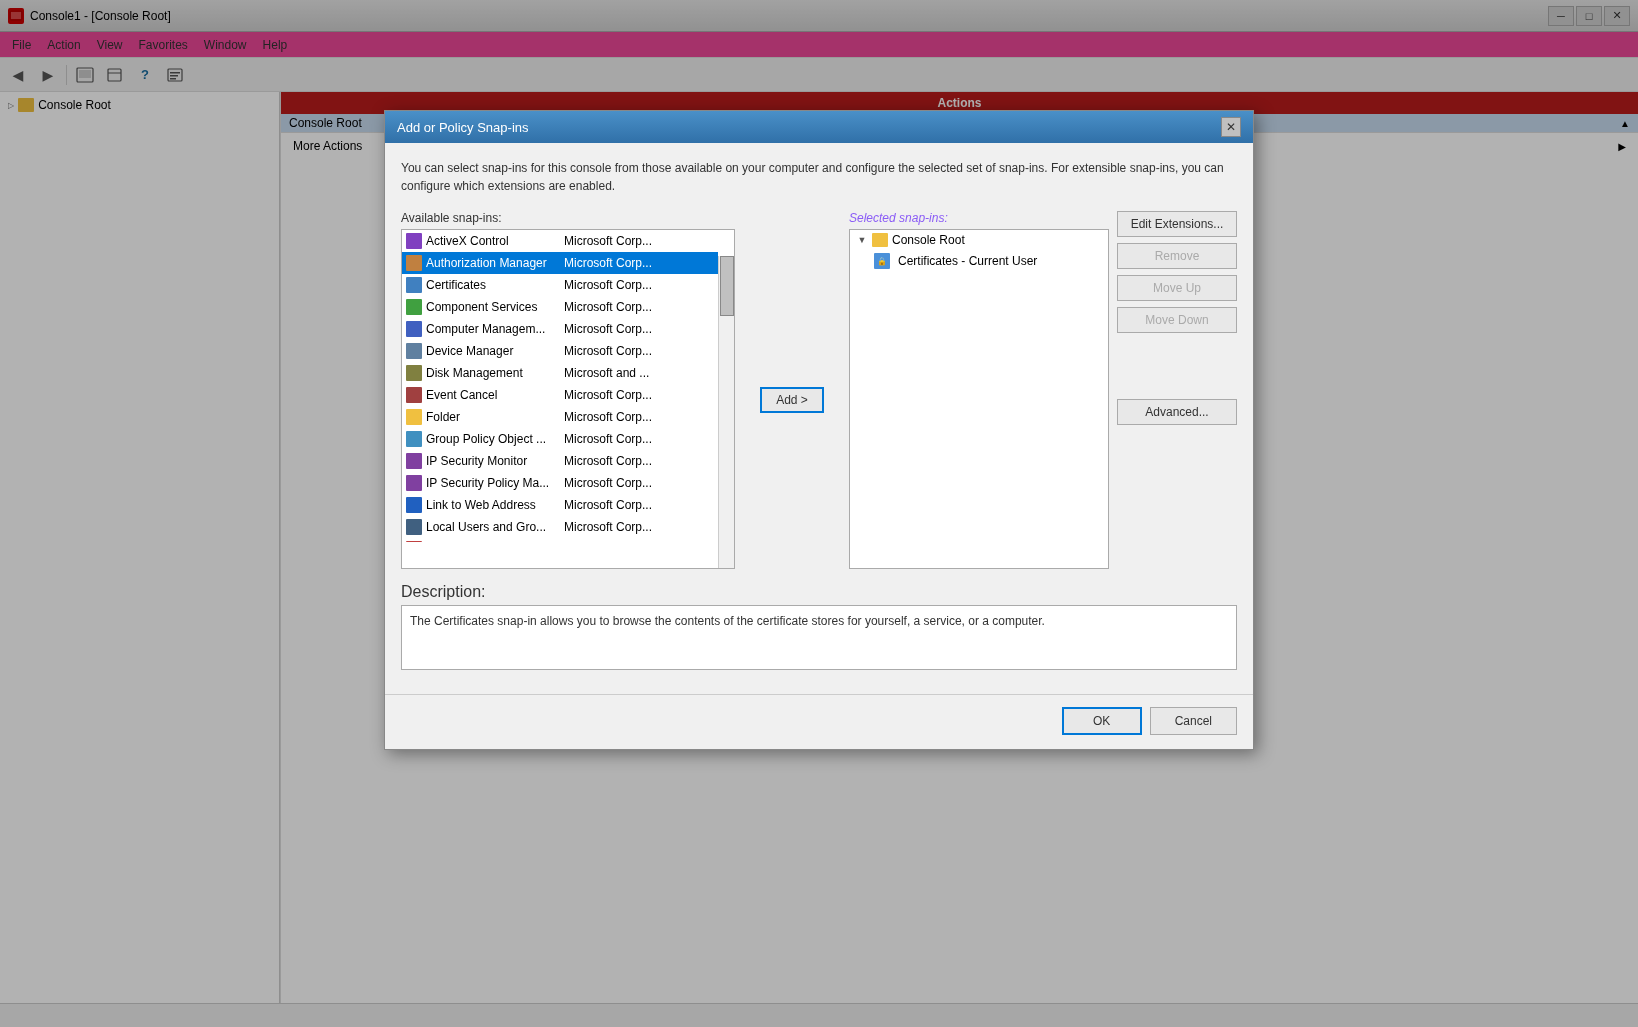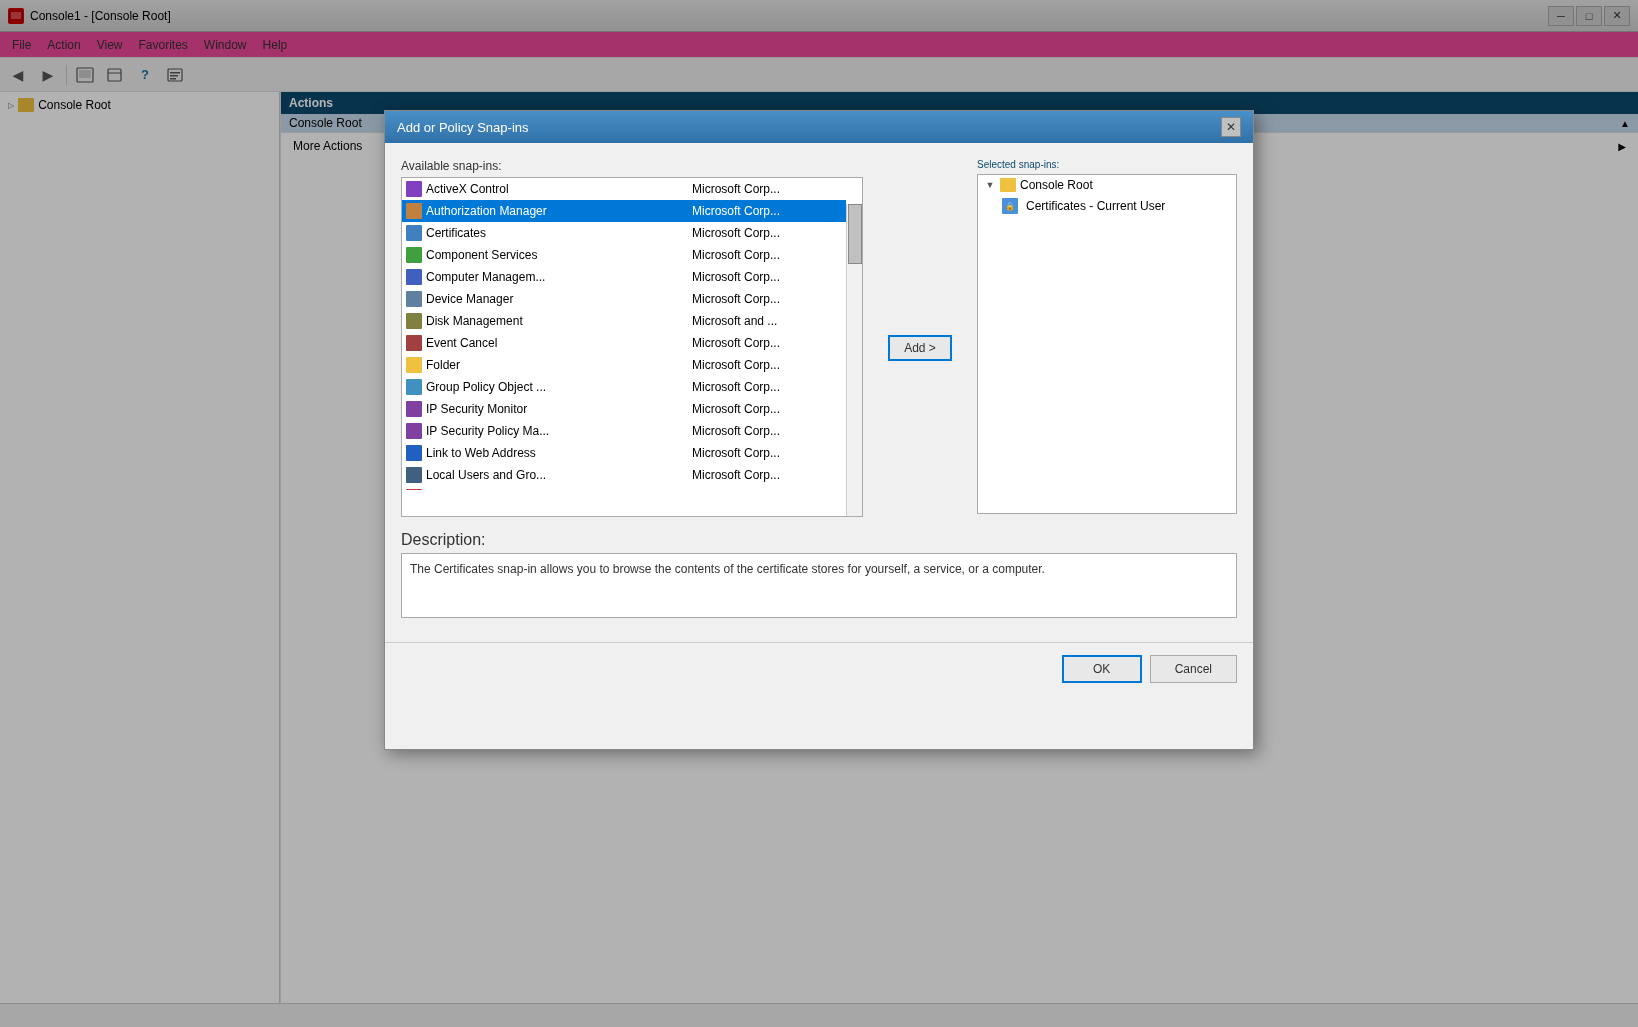--- a/index.html
+++ b/index.html
@@ -132,25 +132,26 @@
       display: inline-block;
     }
 
     
     .right-panel {
       flex: 1;
       background: white;
       border-left: 1px solid #ddd;
     }
     .right-panel-header {
-      background: #0c4a6e;
+      background: #b91c1c;
       color: white;
       padding: 4px 8px;
       font-size: 12px;
       font-weight: bold;
+      text-align: center;
     }
     .right-panel-row {
       display: flex;
       align-items: center;
       padding: 2px 8px;
       font-size: 12px;
       background: #c8dcf0;
       border-bottom: 1px solid #ddd;
     }
     .right-panel-actions {
@@ -342,23 +343,24 @@
       font-size: 12px;
       cursor: pointer;
       color: #333;
     }
 
     
     .right-col {
       width: 260px;
     }
     .right-col-label {
-      font-size: 10px;
+      font-size: 12px;
       margin-bottom: 4px;
-      color: #0c4a6e;
+      color: #8b5cf6;
+      font-style: italic;
     }
     .selected-snapins-container {
       border: 1px solid #aaa;
       background: white;
       height: 340px;
       overflow-y: auto;
     }
     .selected-tree-item {
       display: flex;
       align-items: center;
@@ -566,20 +568,21 @@
 <div class="modal-overlay">
   <div class="dialog">
 
     <div class="dialog-titlebar">
       <span>Add or Policy Snap-ins</span>
       <div class="dialog-close-btn">✕</div>
     </div>
 
     <div class="dialog-body">
 
+      <p class="dialog-desc">You can select snap-ins for this console from those available on your computer and configure the selected set of snap-ins. For extensible snap-ins, you can configure which extensions are enabled.</p>
 
       <div class="dialog-columns">
 
         <div class="left-col">
           <div class="left-col-label">Available snap-ins:</div>
           <div class="snapin-list-container">
             <div class="snapin-list-scroll" style="padding-right:16px;">
 
             <div class="snapin-row">
                   <div class="snapin-cell-name">
@@ -705,20 +708,27 @@
                 <span class="tree-folder"></span>
                 <span>Console Root</span>
               </div>
               <div class="selected-tree-item" style="padding-left:24px;">
                 <span class="tree-cert-icon" style="font-size:8px;">🔒</span>
                 <span style="margin-left:4px;">Certificates - Current User</span>
               </div>
             </div>
           </div>
 
+          <div class="action-btns-col" style="justify-content: flex-start; padding-top: 0px;">
+            <button class="action-btn">Edit Extensions...</button>
+            <button class="action-btn disabled">Remove</button>
+            <button class="action-btn disabled">Move Up</button>
+            <button class="action-btn disabled">Move Down</button>
+            <button class="action-btn" style="margin-top: 60px;">Advanced...</button>
+          </div>
         </div>
       </div>
 
       <div class="desc-area">
         <div class="desc-label">Description:</div>
         <div class="desc-box">The Certificates snap-in allows you to browse the contents of the certificate stores for yourself, a service, or a computer.</div>
       </div>
     </div>
 
     <div class="dialog-footer">

